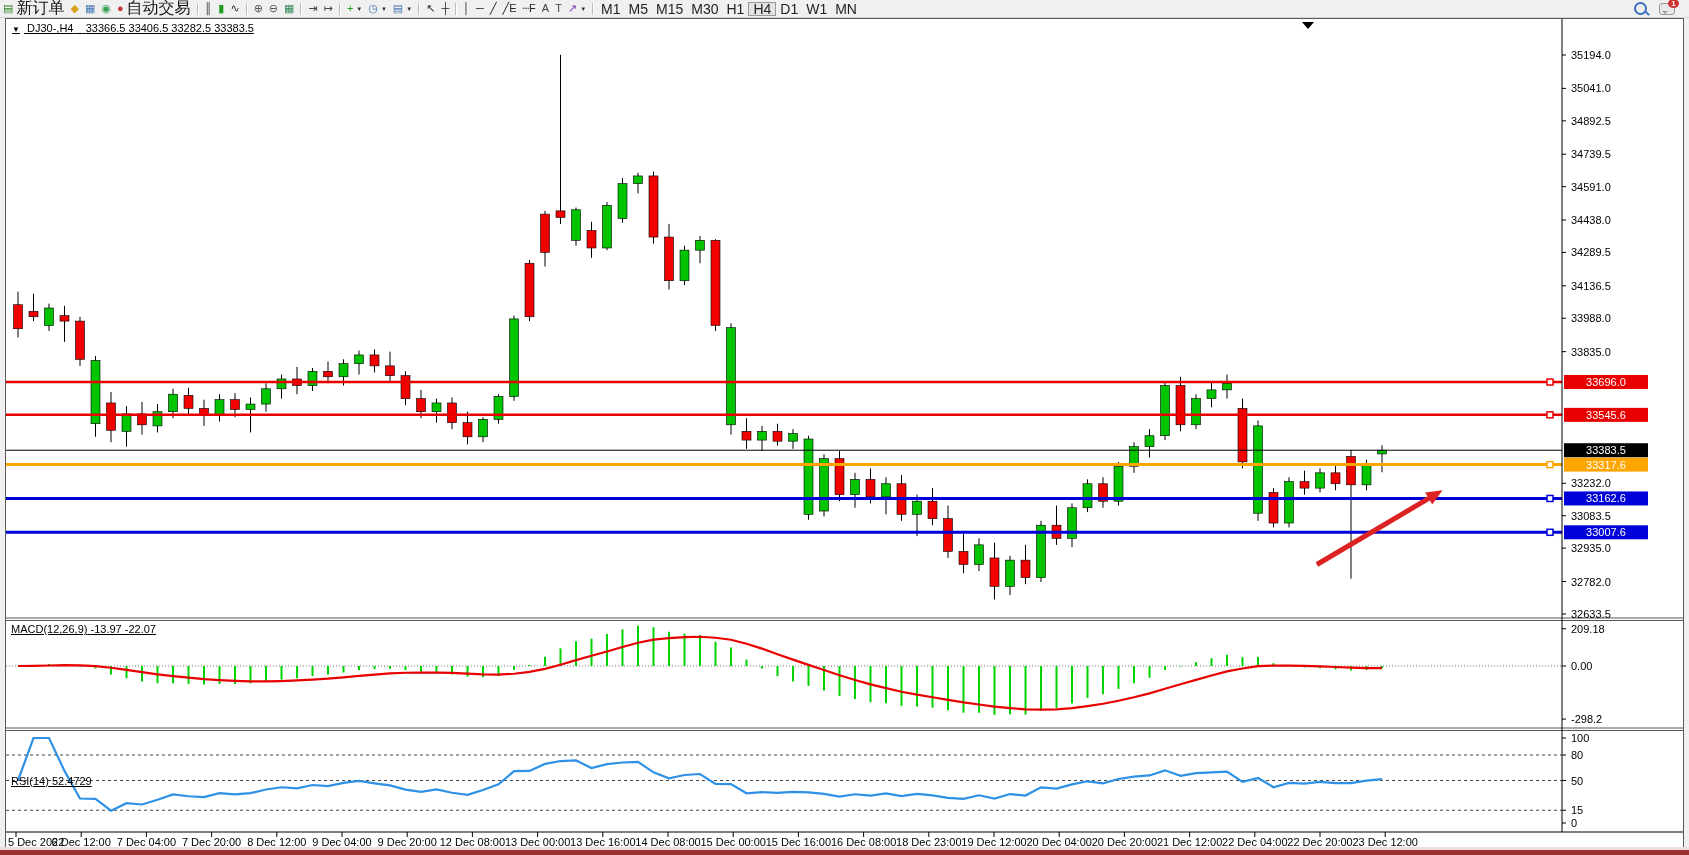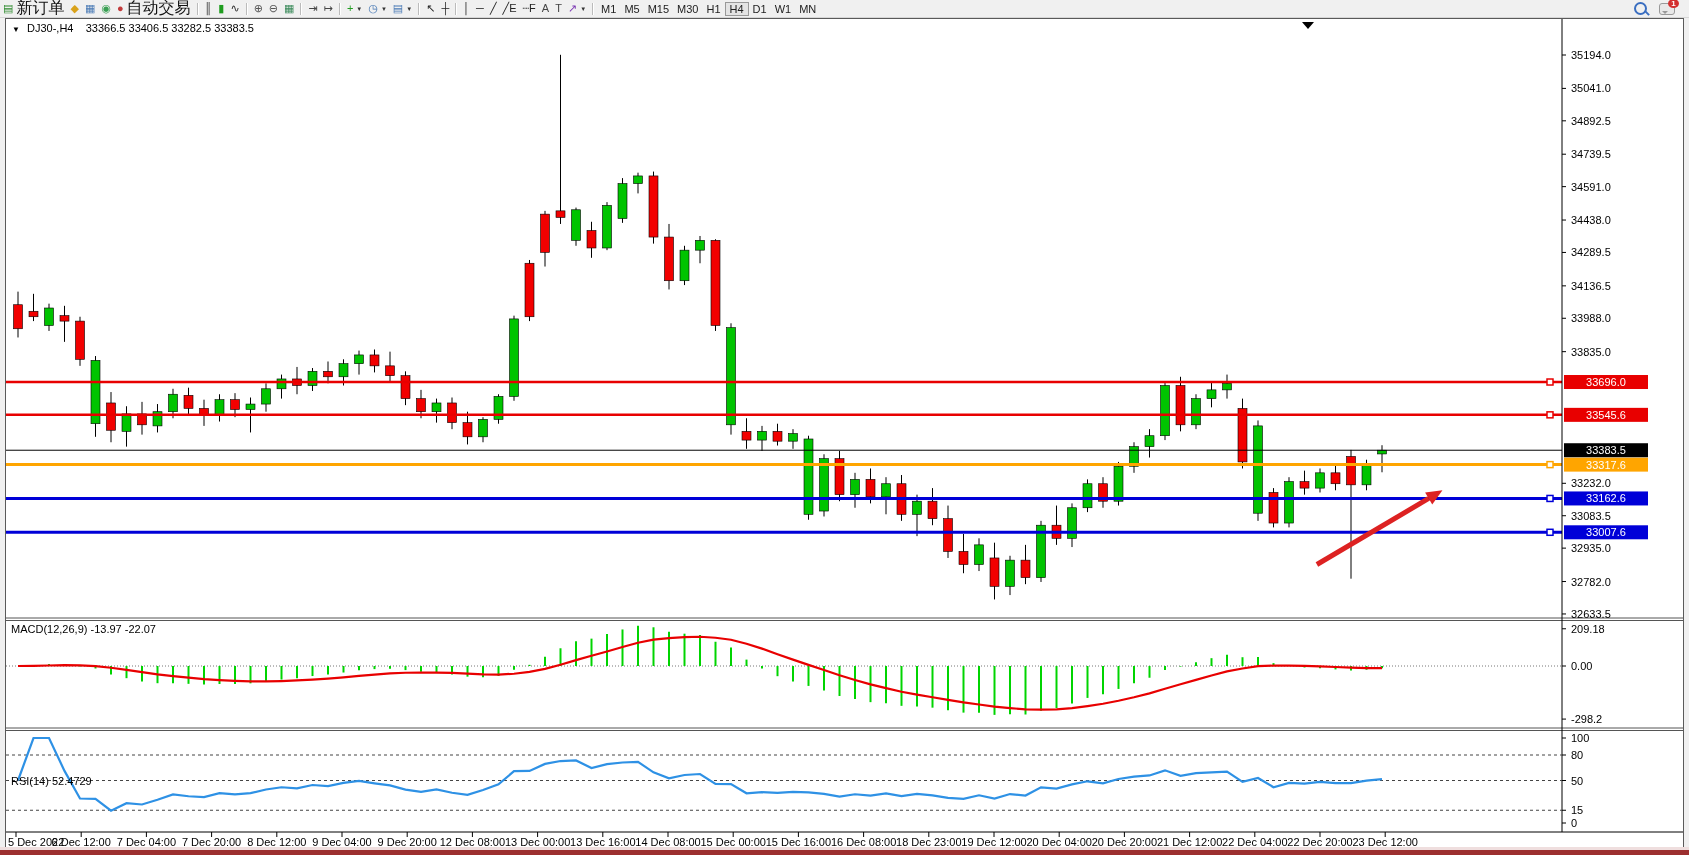--- a/index.html
+++ b/index.html
@@ -6,36 +6,36 @@
     background:#f0f0f0;font-family:"Liberation Sans",sans-serif;}
   
   .toolbar{position:absolute;left:0;top:0;width:1689px;height:17px;background:#f0f0f0;
     border-bottom:1px solid #d6d6d6;display:flex;align-items:center;font-size:11px;}
   .tb-items{display:flex;align-items:center;height:17px;}
   .tbtn{display:flex;align-items:center;gap:3px;height:15px;padding:0 3px;cursor:default;}
   .glyph{font-size:11px;line-height:13px;}
   .lbl{font-size:16px;color:#111;white-space:nowrap;}
   .caret{font-size:6px;color:#333;}
   .sep{width:1px;height:12px;background:#bbb;border-right:1px solid #fff;margin:0 3px;}
-  .tf{font-size:11px;color:#222;padding:0 4px;height:14px;line-height:14px;}
+  .tf{font-size:14px;color:#222;padding:0 4px;height:14px;line-height:14px;}
   .tf.active{border:1px solid #999;background:#e4e4e4;height:12px;line-height:12px;}
   .toolbar-right{margin-left:auto;display:flex;align-items:center;gap:12px;padding-right:14px;}
   .search-glass{position:relative;width:9px;height:9px;border:2px solid #3a6ec0;border-radius:50%;}
   .search-glass::after{content:"";position:absolute;left:8px;top:8px;width:6px;height:2px;
     background:#3a6ec0;transform:rotate(45deg);}
   .chat{position:relative;width:14px;height:10px;background:#e8e8e8;border:1px solid #999;border-radius:3px;}
   .chat::after{content:"";position:absolute;left:2px;bottom:-3px;border:3px solid transparent;border-top-color:#999;}
   .chat .badge{position:absolute;right:-5px;top:-5px;min-width:9px;height:9px;background:#d32f2f;
     color:#fff;font-size:8px;line-height:9px;text-align:center;border-radius:50%;padding:0 1px;font-weight:bold;}
   
   .chart-window{position:absolute;left:5px;top:18px;width:1679px;height:832px;background:#fff;
     border:1px solid #5a5a5a;box-sizing:border-box;}
-  .chart-title{position:absolute;left:6px;top:3px;font-size:11px;color:#000;white-space:nowrap;}
+  .chart-title{position:absolute;left:6px;top:3px;font-size:11px;color:#000;white-space:nowrap;text-decoration:underline;}
   .chart-title .tri{font-size:8px;margin-right:4px;}
-  .pane-label{position:absolute;left:5px;font-size:11px;color:#000;white-space:nowrap;}
+  .pane-label{position:absolute;left:5px;font-size:11px;color:#000;white-space:nowrap;text-decoration:underline;}
   svg text{font-family:"Liberation Sans",sans-serif;}
   .bottom-strip{position:absolute;left:0;top:850px;width:1689px;height:5px;background:#9c2f2f;}
   .strip-light{position:absolute;left:0;top:847px;width:1689px;height:3px;background:#efdede;}
 </style>
 </head>
 <body>
 
 <div class="toolbar">
   <div class="tb-items" id="tb-items">
       <span class="tbtn">

